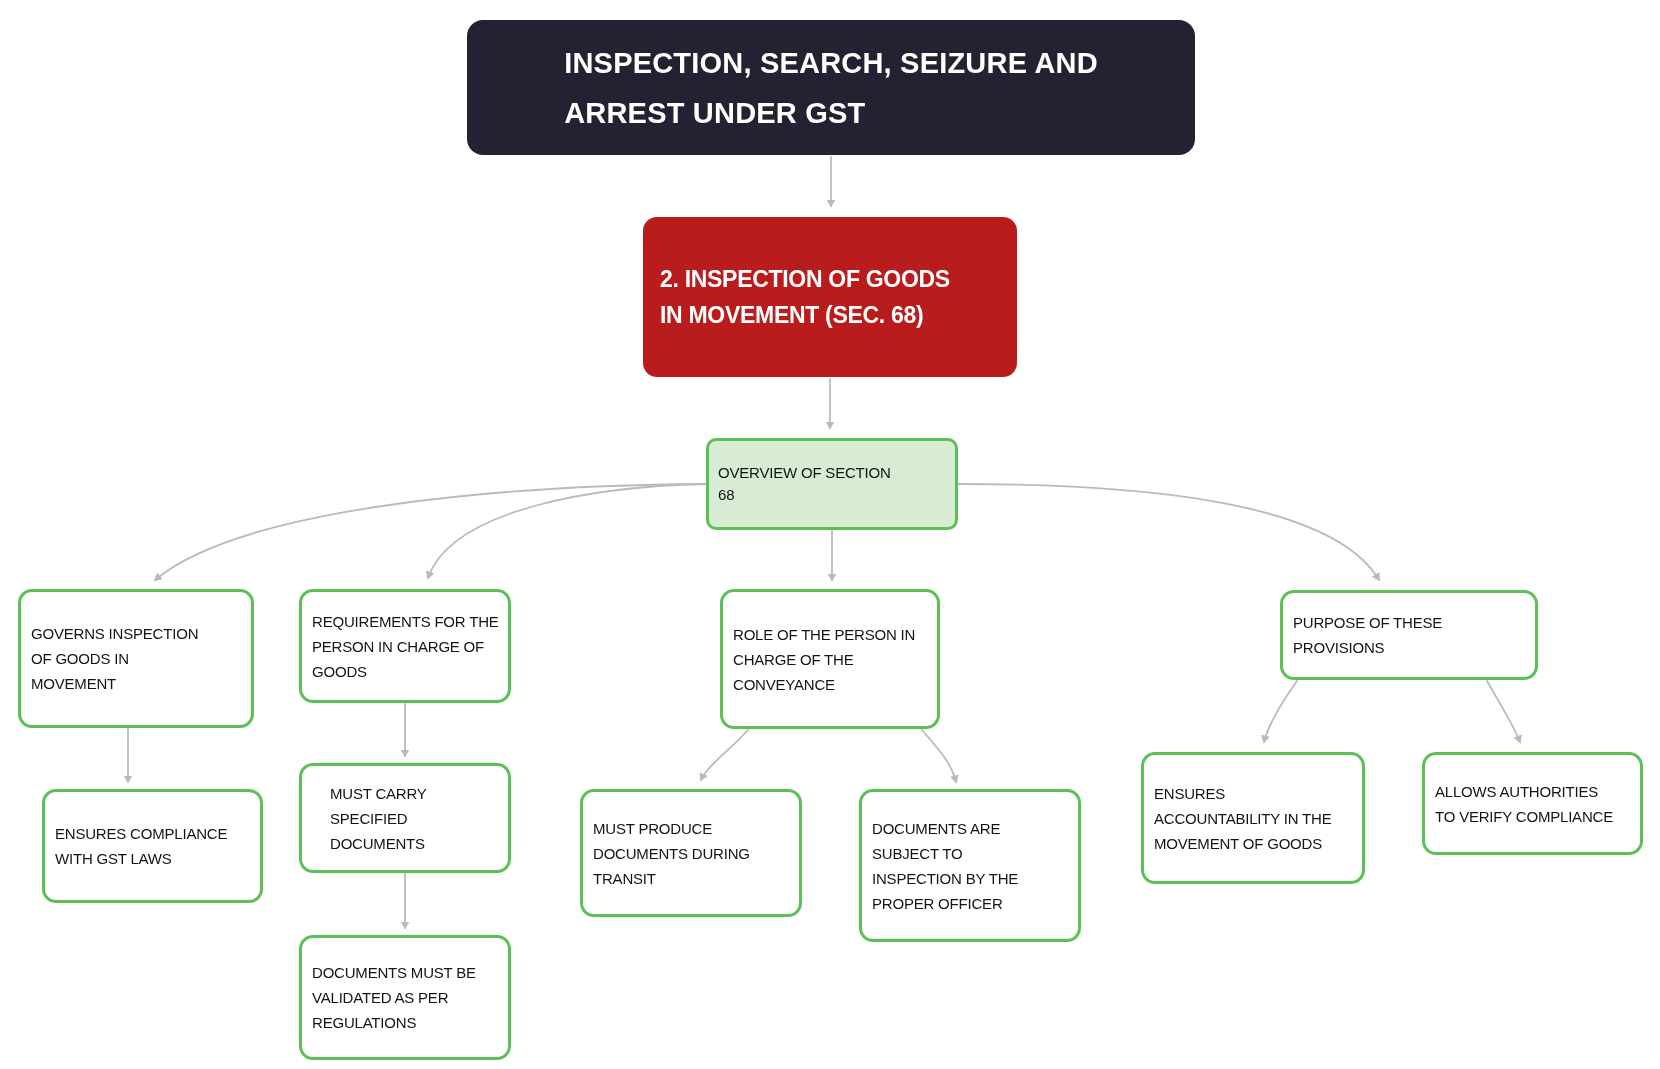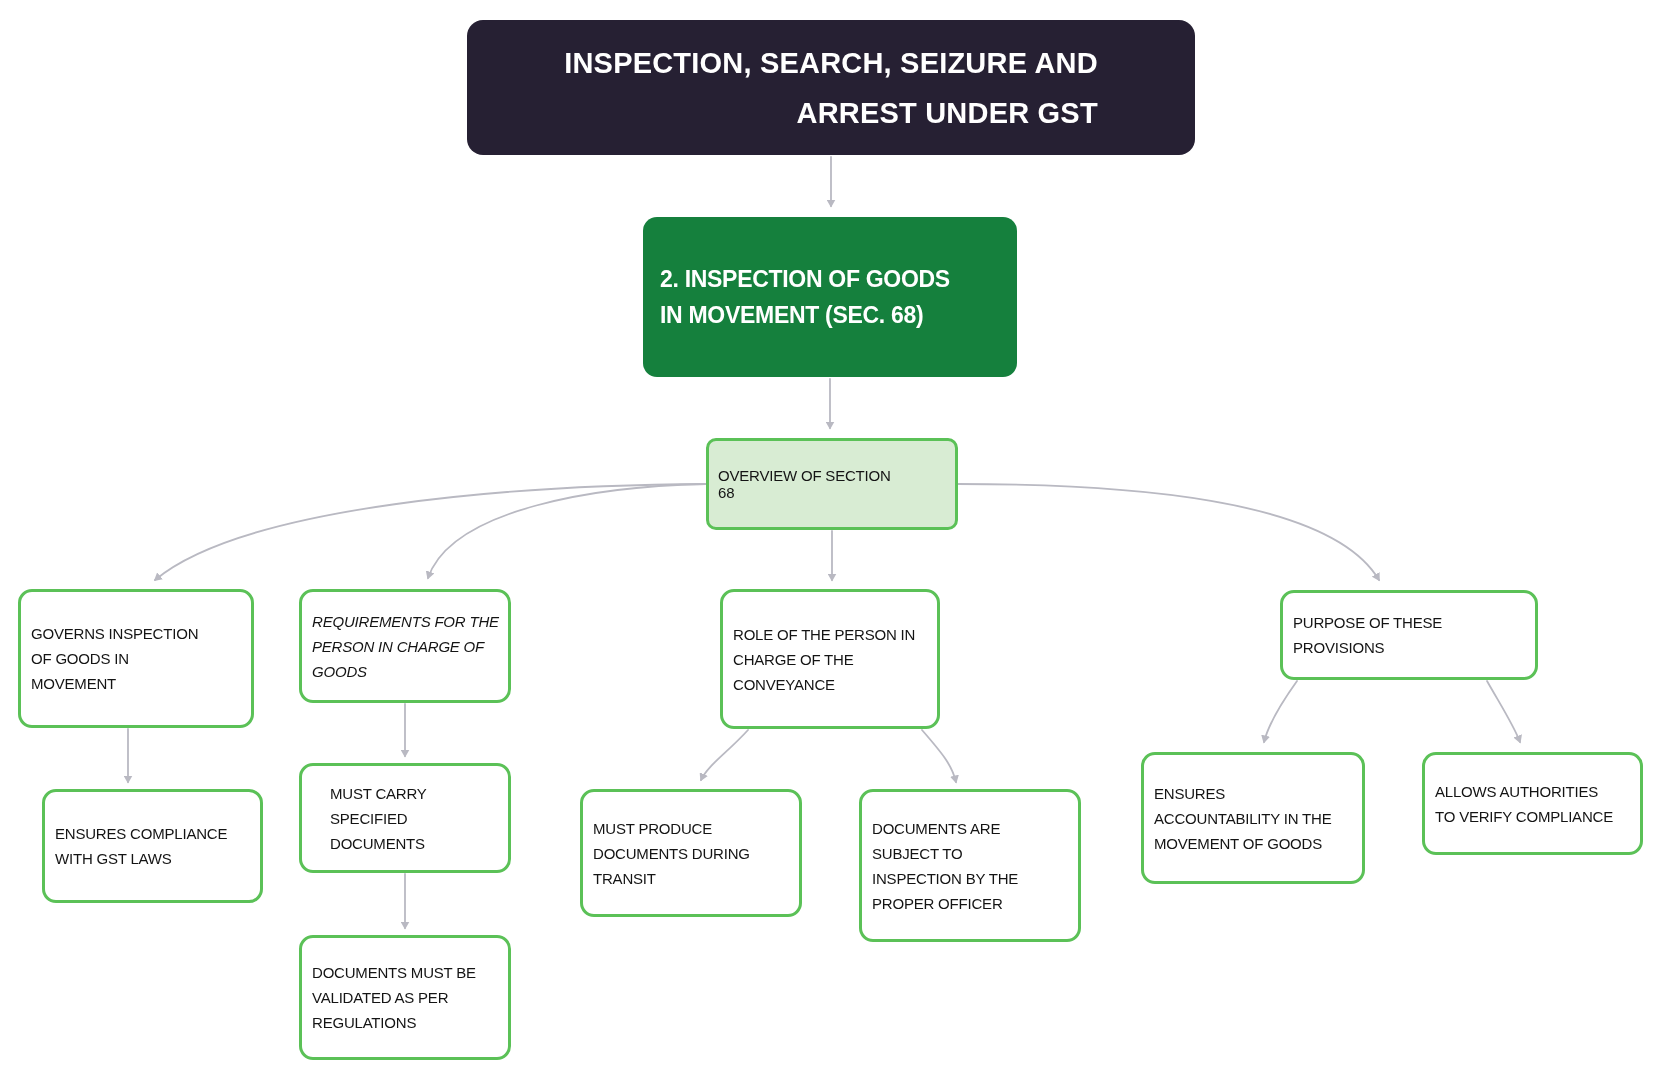--- a/index.html
+++ b/index.html
@@ -27,59 +27,59 @@
   }
   .node-title {
     left: 467px; top: 20px; width: 728px; height: 135px;
     background: #262033;
     border-radius: 16px;
     color: #ffffff;
     font-weight: bold;
     font-size: 29px;
     line-height: 50px;
     justify-content: center;
-    text-align: right;
+    text-align: left;
     letter-spacing: 0.2px;
     padding: 0 20px;
   }
   .node-root {
     left: 643px; top: 217px; width: 374px; height: 160px;
-    background: #15803d;
+    background: #b91c1c;
     border-radius: 14px;
     color: #ffffff;
     font-weight: bold;
     font-size: 23px;
     line-height: 36px;
     letter-spacing: -0.3px;
     padding: 0 10px 0 17px;
   }
   .node-overview {
     left: 706px; top: 438px; width: 252px; height: 92px;
     background: #d8ecd3;
     border: 3px solid #5bc157;
     border-radius: 10px;
     color: #141414;
     font-size: 15px;
-    line-height: 17px;
+    line-height: 22px;
     letter-spacing: -0.2px;
     padding: 0 8px 0 9px;
   }
   .node-leaf {
     background: #ffffff;
     border: 3px solid #5bc157;
     border-radius: 14px;
     color: #141414;
     font-size: 15px;
     line-height: 25px;
     letter-spacing: -0.2px;
     padding: 0 8px 0 10px;
   }
   .n-governs        { left: 18px;   top: 589px; width: 236px; height: 139px; }
   .n-ensures-comp   { left: 18px;   top: 789px; width: 221px; height: 114px; margin-left: 24px; }
-  .n-requirements   { left: 299px;  top: 589px; width: 212px; height: 114px; font-style: italic; }
+  .n-requirements   { left: 299px;  top: 589px; width: 212px; height: 114px; }
   .n-must-carry     { left: 299px;  top: 763px; width: 212px; height: 110px; padding-left: 28px; }
   .n-validated      { left: 299px;  top: 935px; width: 212px; height: 125px; }
   .n-role           { left: 720px;  top: 589px; width: 220px; height: 140px; }
   .n-must-produce   { left: 580px;  top: 789px; width: 222px; height: 128px; }
   .n-subject-insp   { left: 859px;  top: 789px; width: 222px; height: 153px; }
   .n-purpose        { left: 1280px; top: 590px; width: 258px; height: 90px;  }
   .n-accountability { left: 1141px; top: 752px; width: 224px; height: 132px; }
   .n-verify         { left: 1422px; top: 752px; width: 221px; height: 103px; }
 </style>
 </head>

